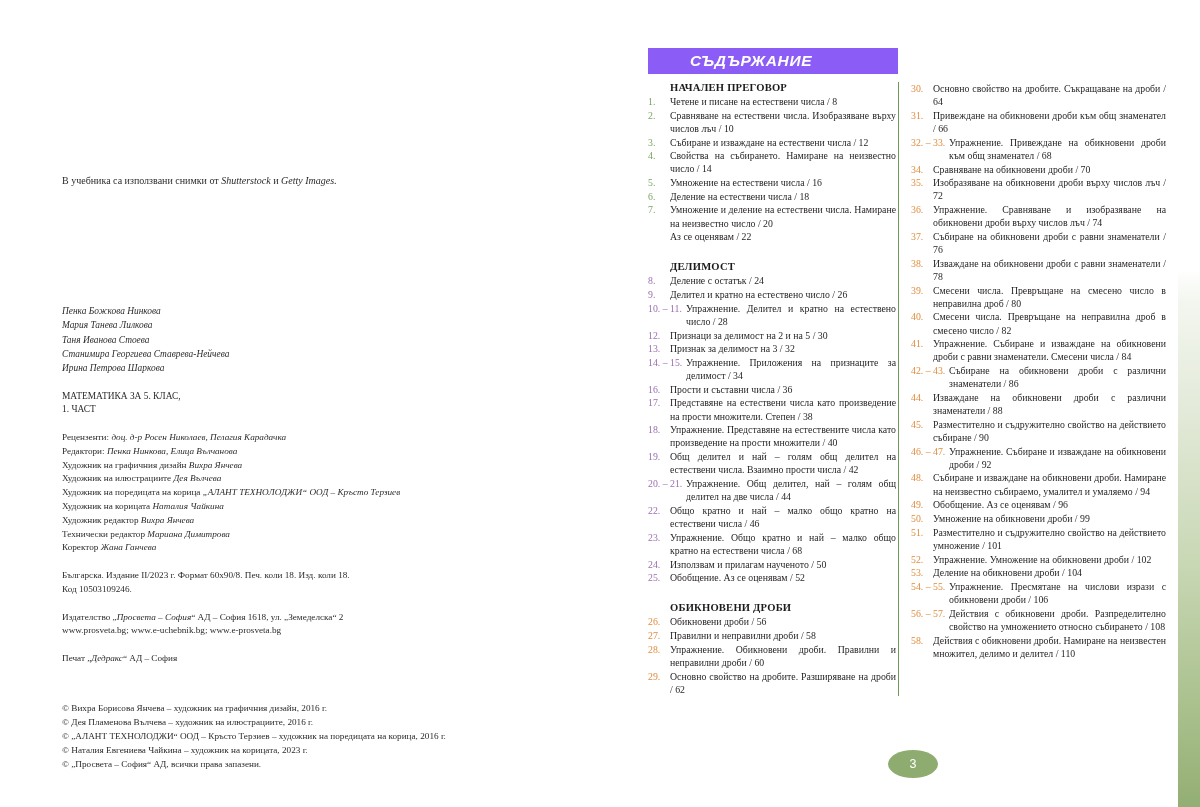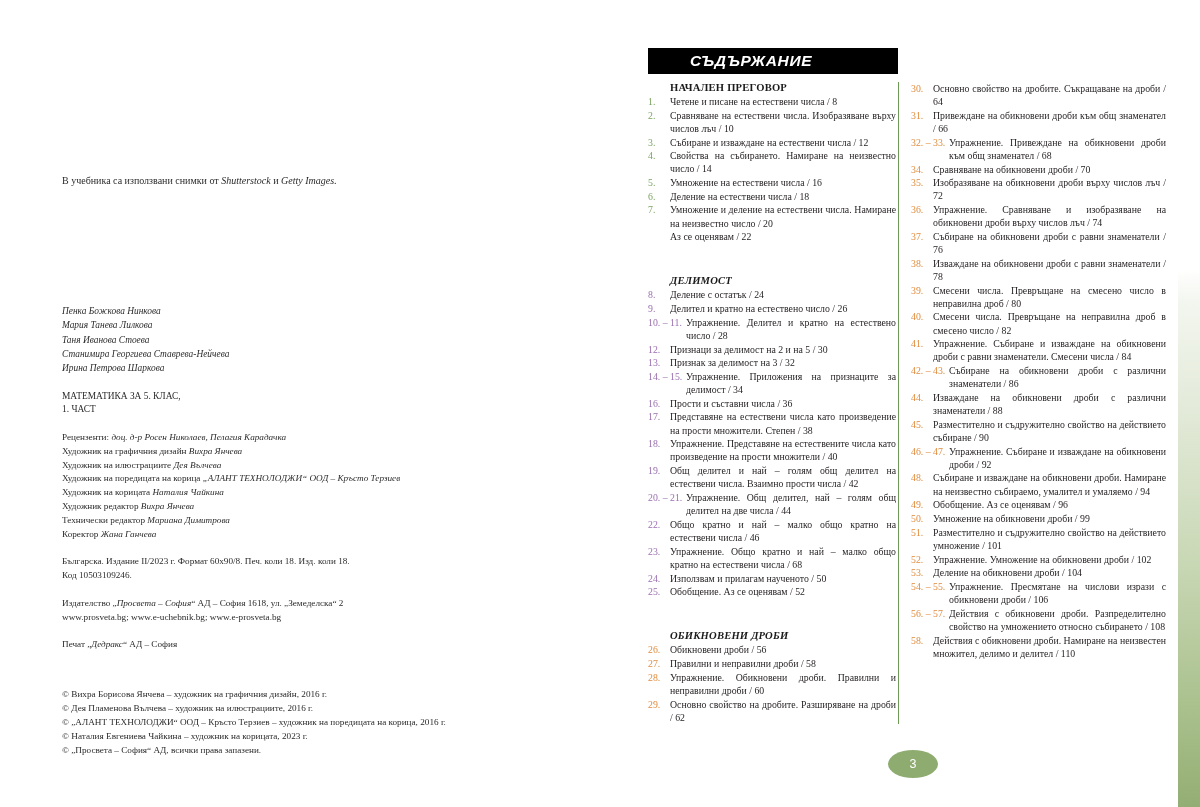--- a/index.html
+++ b/index.html
@@ -92,21 +92,21 @@
     top: 0;
     width: 518px;
     height: 807px;
   }
   #toc-banner {
     position: absolute;
     left: 0;
     top: 48px;
     width: 250px;
     height: 26px;
-    background: #000000;
+    background: #8b5cf6;
   }
   #toc-banner .btext {
     position: absolute;
     left: 42px;
     top: 50%;
     transform: translateY(-52%);
     color: #ffffff;
     font-family: "Liberation Sans", "DejaVu Sans", sans-serif;
     font-style: italic;
     font-weight: bold;
@@ -134,21 +134,21 @@
 
   .sec-head {
     font-family: "Liberation Serif", "DejaVu Serif", serif;
     font-weight: bold;
     font-size: 10.6px;
     color: #1b1b1b;
     letter-spacing: 0.2px;
     padding-left: 22px;
     margin-bottom: 2px;
   }
-  .sec-head.spaced { margin-top: 32px; font-style: italic; }
+  .sec-head.spaced { margin-top: 18px; }
 
   .entry {
     display: flex;
     align-items: flex-start;
     font-size: 9.8px;
     line-height: 1.345;
     margin-bottom: 0.5px;
   }
   .entry .num {
     width: 22px;
@@ -205,20 +205,21 @@
     <div>Ирина Петрова Шаркова</div>
   </div>
 
   <div class="booktitle">
     <div>МАТЕМАТИКА ЗА 5. КЛАС,</div>
     <div>1. ЧАСТ</div>
   </div>
 
   <div class="credits">
     <div><span>Рецензенти:</span> <span class="v">доц. д-р Росен Николаев, Пелагия Карадачка</span></div>
+    <div><span>Редактори:</span> <span class="v">Пенка Нинкова, Елица Вълчанова</span></div>
     <div><span>Художник на графичния дизайн</span> <span class="v">Вихра Янчева</span></div>
     <div><span>Художник на илюстрациите</span> <span class="v">Дея Вълчева</span></div>
     <div><span>Художник на поредицата на корица</span> <span class="v">„АЛАНТ ТЕХНОЛОДЖИ“ ООД – Кръсто Терзиев</span></div>
     <div><span>Художник на корицата</span> <span class="v">Наталия Чайкина</span></div>
     <div><span>Художник редактор</span> <span class="v">Вихра Янчева</span></div>
     <div><span>Технически редактор</span> <span class="v">Мариана Димитрова</span></div>
     <div><span>Коректор</span> <span class="v">Жана Ганчева</span></div>
   </div>
 
   <div class="edition">

